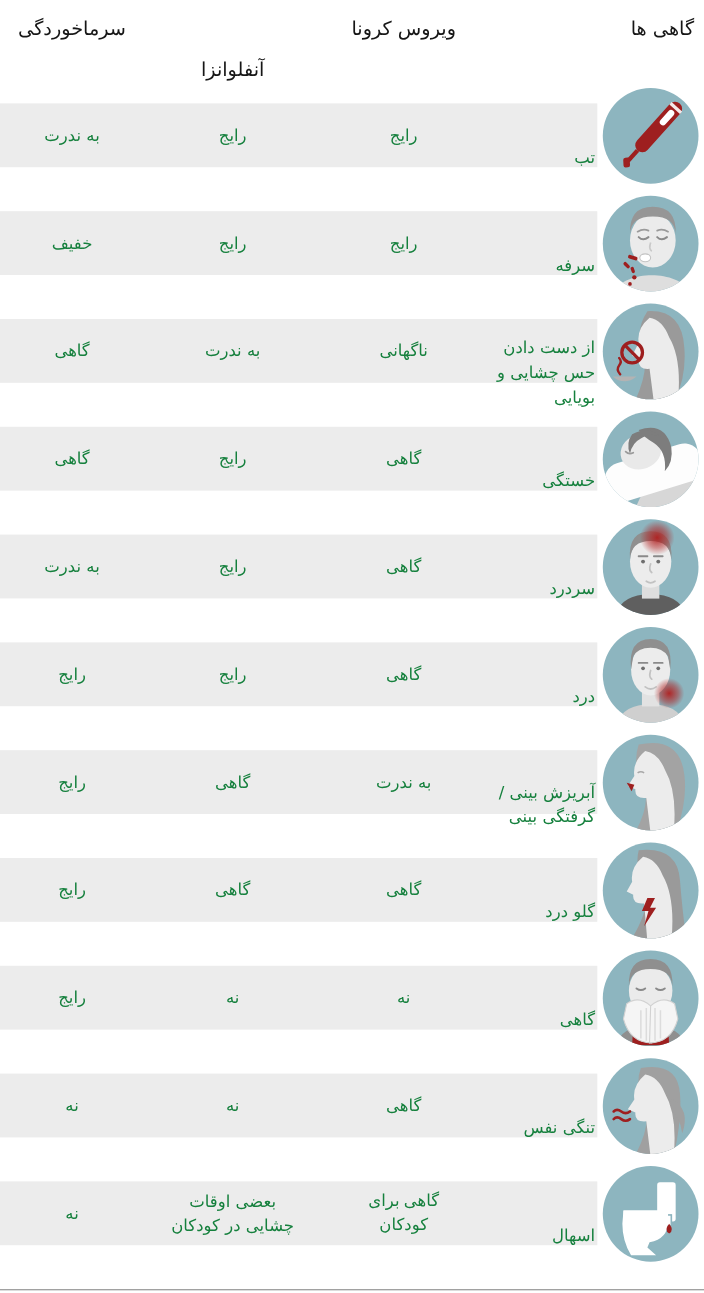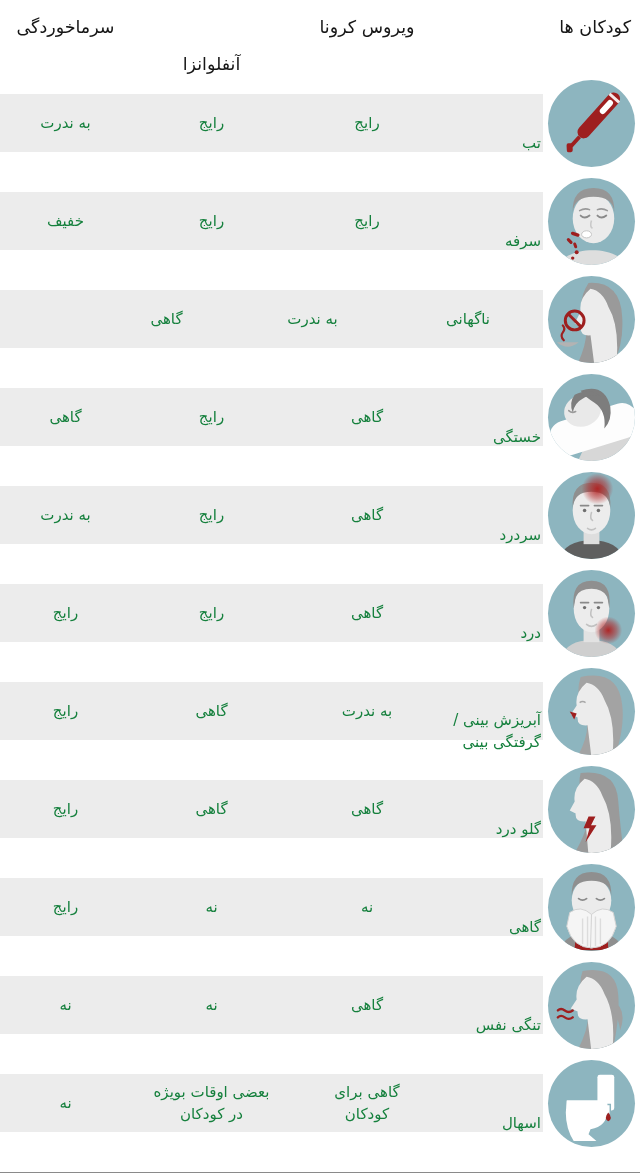--- a/index.html
+++ b/index.html
@@ -23,21 +23,21 @@
   }
   .row:last-of-type { margin-bottom:0; }
   .stripe { position:absolute; left:0; right:97px; top:0; bottom:0; background:#ececec; }
   .cell { position:relative; font-size:15px; color:#15803d; line-height:1.5; }
   .icon-cell  { width:97px; display:flex; justify-content:flex-start; }
   .icon-cell svg { display:block; margin:-17px 4px -17px 4px; }
   .symptom-cell { width:101px; text-align:right; padding:6px 2px 6px 8px;margin-top:40px; }
   .corona-cell  { width:150px; text-align:center; padding:6px 6px; }
   .flu-cell     { width:161px; text-align:center; padding:6px 6px; }
   .cold-cell    { width:131px; text-align:center; padding:6px 6px; }
-  .row.narrow-values .corona-cell { padding:16px 24px; }
+  .row.narrow-values .corona-cell { padding:16px 24px;font-family:Liberation Serif, serif; }
   .row.narrow-values .flu-cell    { padding:6px 18px; }
   
   .footer {
     margin-top:auto; border-top:1px solid #8a8a8a;
     display:flex; align-items:center; justify-content:space-between;
     padding:8px 5px 10px 8px;
   }
   .source { font-size:14px; color:#4a4a4a; text-align:right; }
   .bbc-logo { direction:ltr; display:flex; gap:2px; }
   .bbc-logo .sq {
@@ -45,21 +45,21 @@
     font-weight:bold; font-size:13px; display:flex; align-items:center; justify-content:center;
     font-family:"DejaVu Sans", sans-serif;
   }
 </style>
 </head>
 <body>
 
 <div class="page">
 
   <div class="header">
-    <div class="h-cell h-symptoms">کودکان ها</div>
+    <div class="h-cell h-symptoms">گاهی ها</div>
     <div class="h-cell h-corona">ویروس کرونا</div>
     <div class="h-cell h-flu">آنفلوانزا</div>
     <div class="h-cell h-cold">سرماخوردگی</div>
   </div>
 
   <div class="row">
     <div class="stripe"></div>
     <div class="cell icon-cell">
       <svg width="89" height="89" viewBox="0 0 90 90">
         <circle cx="45" cy="45" r="44" fill="#8db5bf"></circle>
@@ -126,20 +126,21 @@
         <g clip-path="url(#c3)">
           <path d="M42 8 Q74 6 76 42 Q78 70 66 92 L30 92 Q44 62 38 46 Q30 26 42 8 Z" fill="#9a9a9a"></path>
           <path d="M44 14 Q32 24 34 37 L28 49 L34 52 Q33 62 44 61 L48 92 L70 92 Q74 52 62 32 Q56 16 44 14 Z" fill="#ececec"></path>
           <circle cx="28" cy="46" r="9.5" fill="none" stroke="#9e1f1f" stroke-width="3"></circle>
           <line x1="21.5" y1="39.5" x2="34.5" y2="52.5" stroke="#9e1f1f" stroke-width="3"></line>
           <path d="M17 66 q-4 -4 -1 -8 q3 -4 0 -7" stroke="#9e1f1f" stroke-width="2.2" fill="none" stroke-linecap="round"></path>
           <path d="M10 68 q11 9 22 0 z" fill="#b3b3b3"></path>
         </g>
       </svg>
     </div>
+    <div class="cell symptom-cell">از دست دادن حس چشایی و بویایی</div>
     <div class="cell corona-cell">ناگهانی</div>
     <div class="cell flu-cell">به ندرت</div>
     <div class="cell cold-cell">گاهی</div>
   </div>
 
   <div class="row">
     <div class="stripe"></div>
     <div class="cell icon-cell">
       <svg width="89" height="89" viewBox="0 0 90 90">
         <defs>
@@ -346,21 +347,21 @@
           <rect x="51" y="16" width="17" height="36" rx="2.5" fill="#fff"></rect>
           <rect x="55" y="46" width="9" height="10" fill="#fff" stroke="#8db5bf" stroke-width="1.5"></rect>
           <path d="M20 42 L56 42 Q61 42 61 47 L61 52 Q61 68 44 71 L42 76 L50 83 L27 83 Q19 70 19 54 Z" fill="#fff"></path>
           <path d="M20 42 L61 42 L61 49 L20 49 Z" fill="#fff"></path>
           <path d="M62 54 q5 6 0 9 q-5 -3 0 -9" fill="#9e1f1f"></path>
         </g>
       </svg>
     </div>
     <div class="cell symptom-cell">اسهال</div>
     <div class="cell corona-cell">گاهی برای کودکان</div>
-    <div class="cell flu-cell">بعضی اوقات بویژه در کودکان</div>
+    <div class="cell flu-cell">بعضی اوقات چشایی در کودکان</div>
     <div class="cell cold-cell">نه</div>
   </div>
 
   <div class="footer">
     <div class="bbc-logo">
       <span class="sq">B</span>
       <span class="sq">B</span>
       <span class="sq">C</span>
     </div>
   </div>

